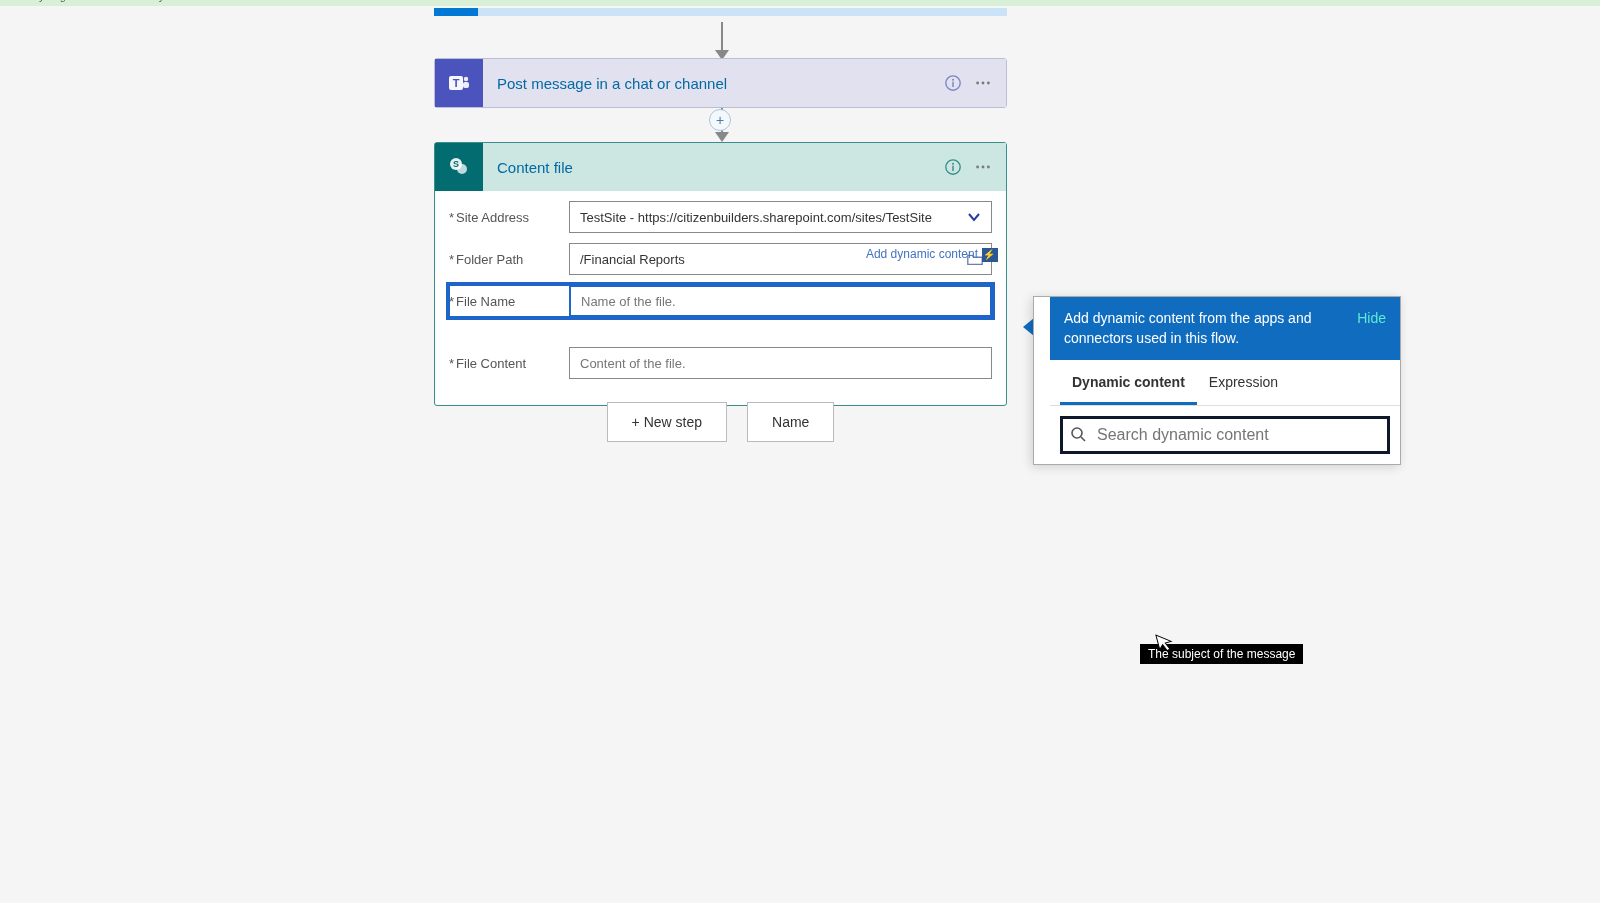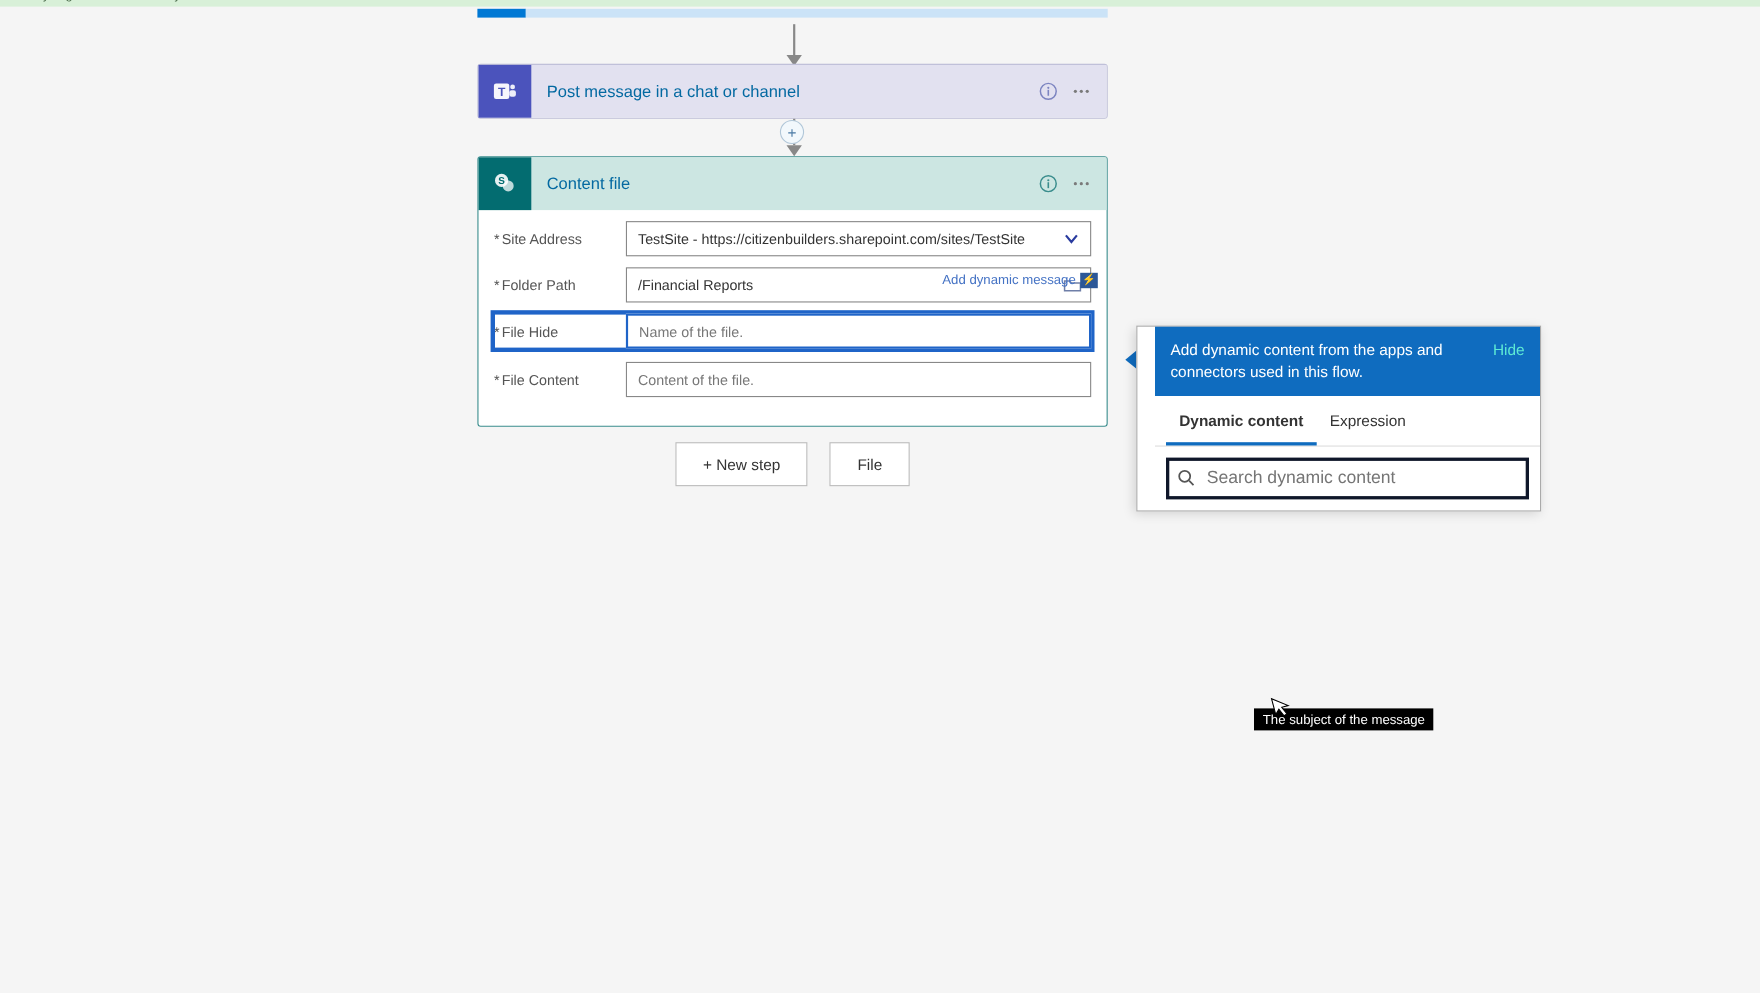--- a/index.html
+++ b/index.html
@@ -313,42 +313,42 @@
           <input class="form-input" value="/Financial Reports" style="">
           <span class="folder-picker">
             <svg width="18" height="18" viewBox="0 0 20 20">
                 <path d="M2 6h5l2 2h9v8H2z" fill="none" stroke="#6f7fa8" stroke-width="1.5"></path>
               </svg>
           </span>
         </div>
       </div>
 
       <div class="form-row highlighted">
-        <div class="form-label"><span class="req">*</span><span>File Hide</span></div>
+        <div class="form-label"><span class="req">*</span><span>File Name</span></div>
         <div class="form-input-wrap">
           <input class="form-input highlighted" placeholder="Name of the file." style="">
         </div>
       </div>
 
       <div class="add-dyn-hint">
-        <span>Add dynamic message</span><span class="lightning">⚡</span>
-      </div>
-
-      <div class="form-row" style="margin-top:12px;">
+        <span>Add dynamic content</span><span class="lightning">⚡</span>
+      </div>
+
+      <div class="form-row" style="margin-top:30px;">
         <div class="form-label"><span class="req">*</span><span>File Content</span></div>
         <div class="form-input-wrap">
           <input class="form-input" placeholder="Content of the file." style="">
         </div>
       </div>
     </div>
   </div>
 
   <div class="buttons">
     <button class="btn">+ New step</button>
-    <button class="btn">File</button>
+    <button class="btn">Name</button>
   </div>
 
   <div class="dyn-pointer"></div>
   <div class="dyn-panel">
     <div class="dyn-header">
       <div class="dyn-header-text">Add dynamic content from the apps and connectors used in this flow.</div>
       <div class="dyn-hide">Hide</div>
     </div>
     <div class="dyn-tabs">
       <div class="dyn-tab active">Dynamic content</div>

